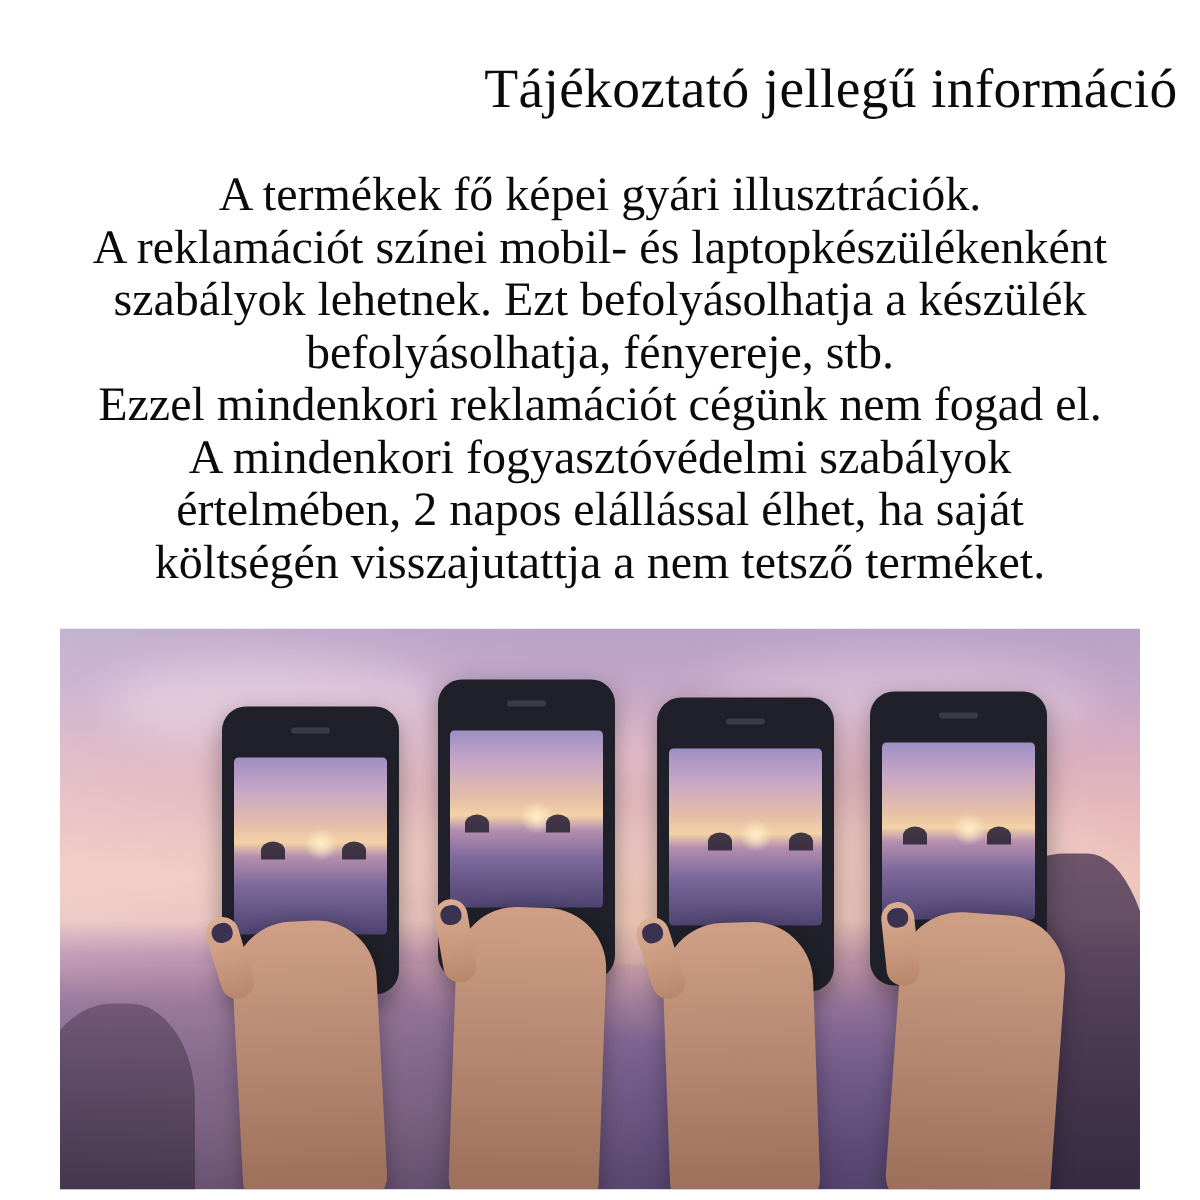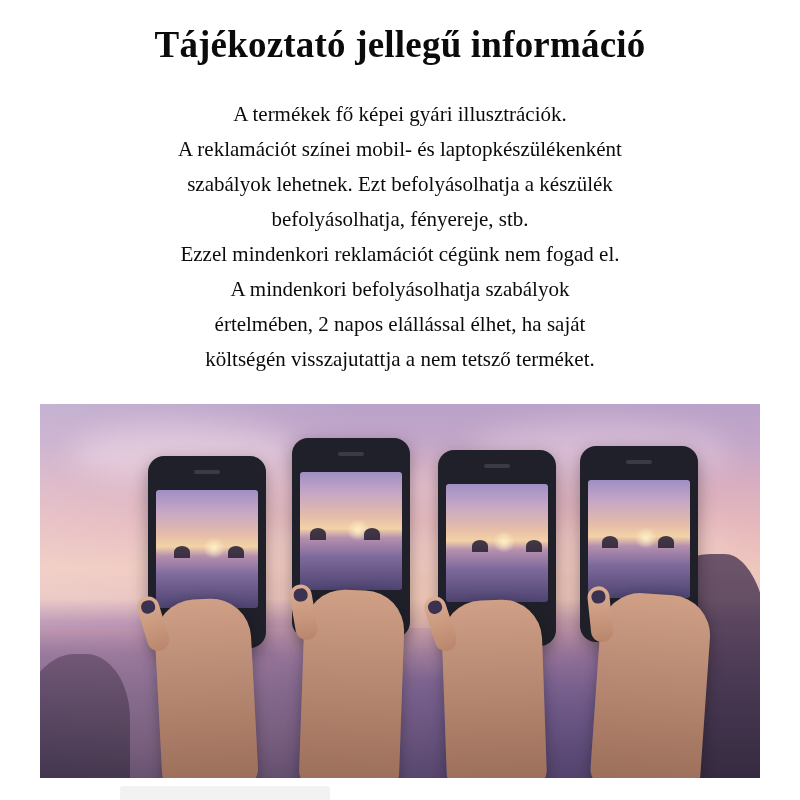--- a/index.html
+++ b/index.html
@@ -15,31 +15,31 @@
     color: #0b0b0b;
   }
   .page {
     position: relative;
     width: 800px;
     height: 800px;
     background: #ffffff;
     box-sizing: border-box;
   }
   .title {
-    text-align: center;
+    text-align: right;
     font-size: 37px;
     line-height: 1.05;
-    font-weight: 700;
-    margin: 0;
+    font-weight: 400;
+    margin: 15px;
     padding-top: 26px;
     letter-spacing: 0.2px;
   }
   .body-text {
     text-align: center;
-    font-size: 21px;
+    font-size: 32px;
     line-height: 35px;
     margin: 16px;
     padding: 16px 36px 0 36px;
   }
   .body-text .line {
     display: block;
     white-space: nowrap;
   }
   
   .photo-wrap {
@@ -239,21 +239,21 @@
 <div class="page">
 
   <h1 class="title">Tájékoztató jellegű információ</h1>
 
   <div class="body-text">
     <span class="line">A termékek fő képei gyári illusztrációk.</span>
     <span class="line">A reklamációt színei mobil- és laptopkészülékenként</span>
     <span class="line">szabályok lehetnek. Ezt befolyásolhatja a készülék</span>
     <span class="line">befolyásolhatja, fényereje, stb.</span>
     <span class="line">Ezzel mindenkori reklamációt cégünk nem fogad el.</span>
-    <span class="line">A mindenkori befolyásolhatja szabályok</span>
+    <span class="line">A mindenkori fogyasztóvédelmi szabályok</span>
     <span class="line">értelmében, 2 napos elállással élhet, ha saját</span>
     <span class="line">költségén visszajutattja a nem tetsző terméket.</span>
   </div>
 
   <div class="photo-wrap">
     <div class="photo">
       <div class="cloud c1"></div>
       <div class="cloud c2"></div>
       <div class="cloud c3"></div>
       <div class="cloud c4"></div>

